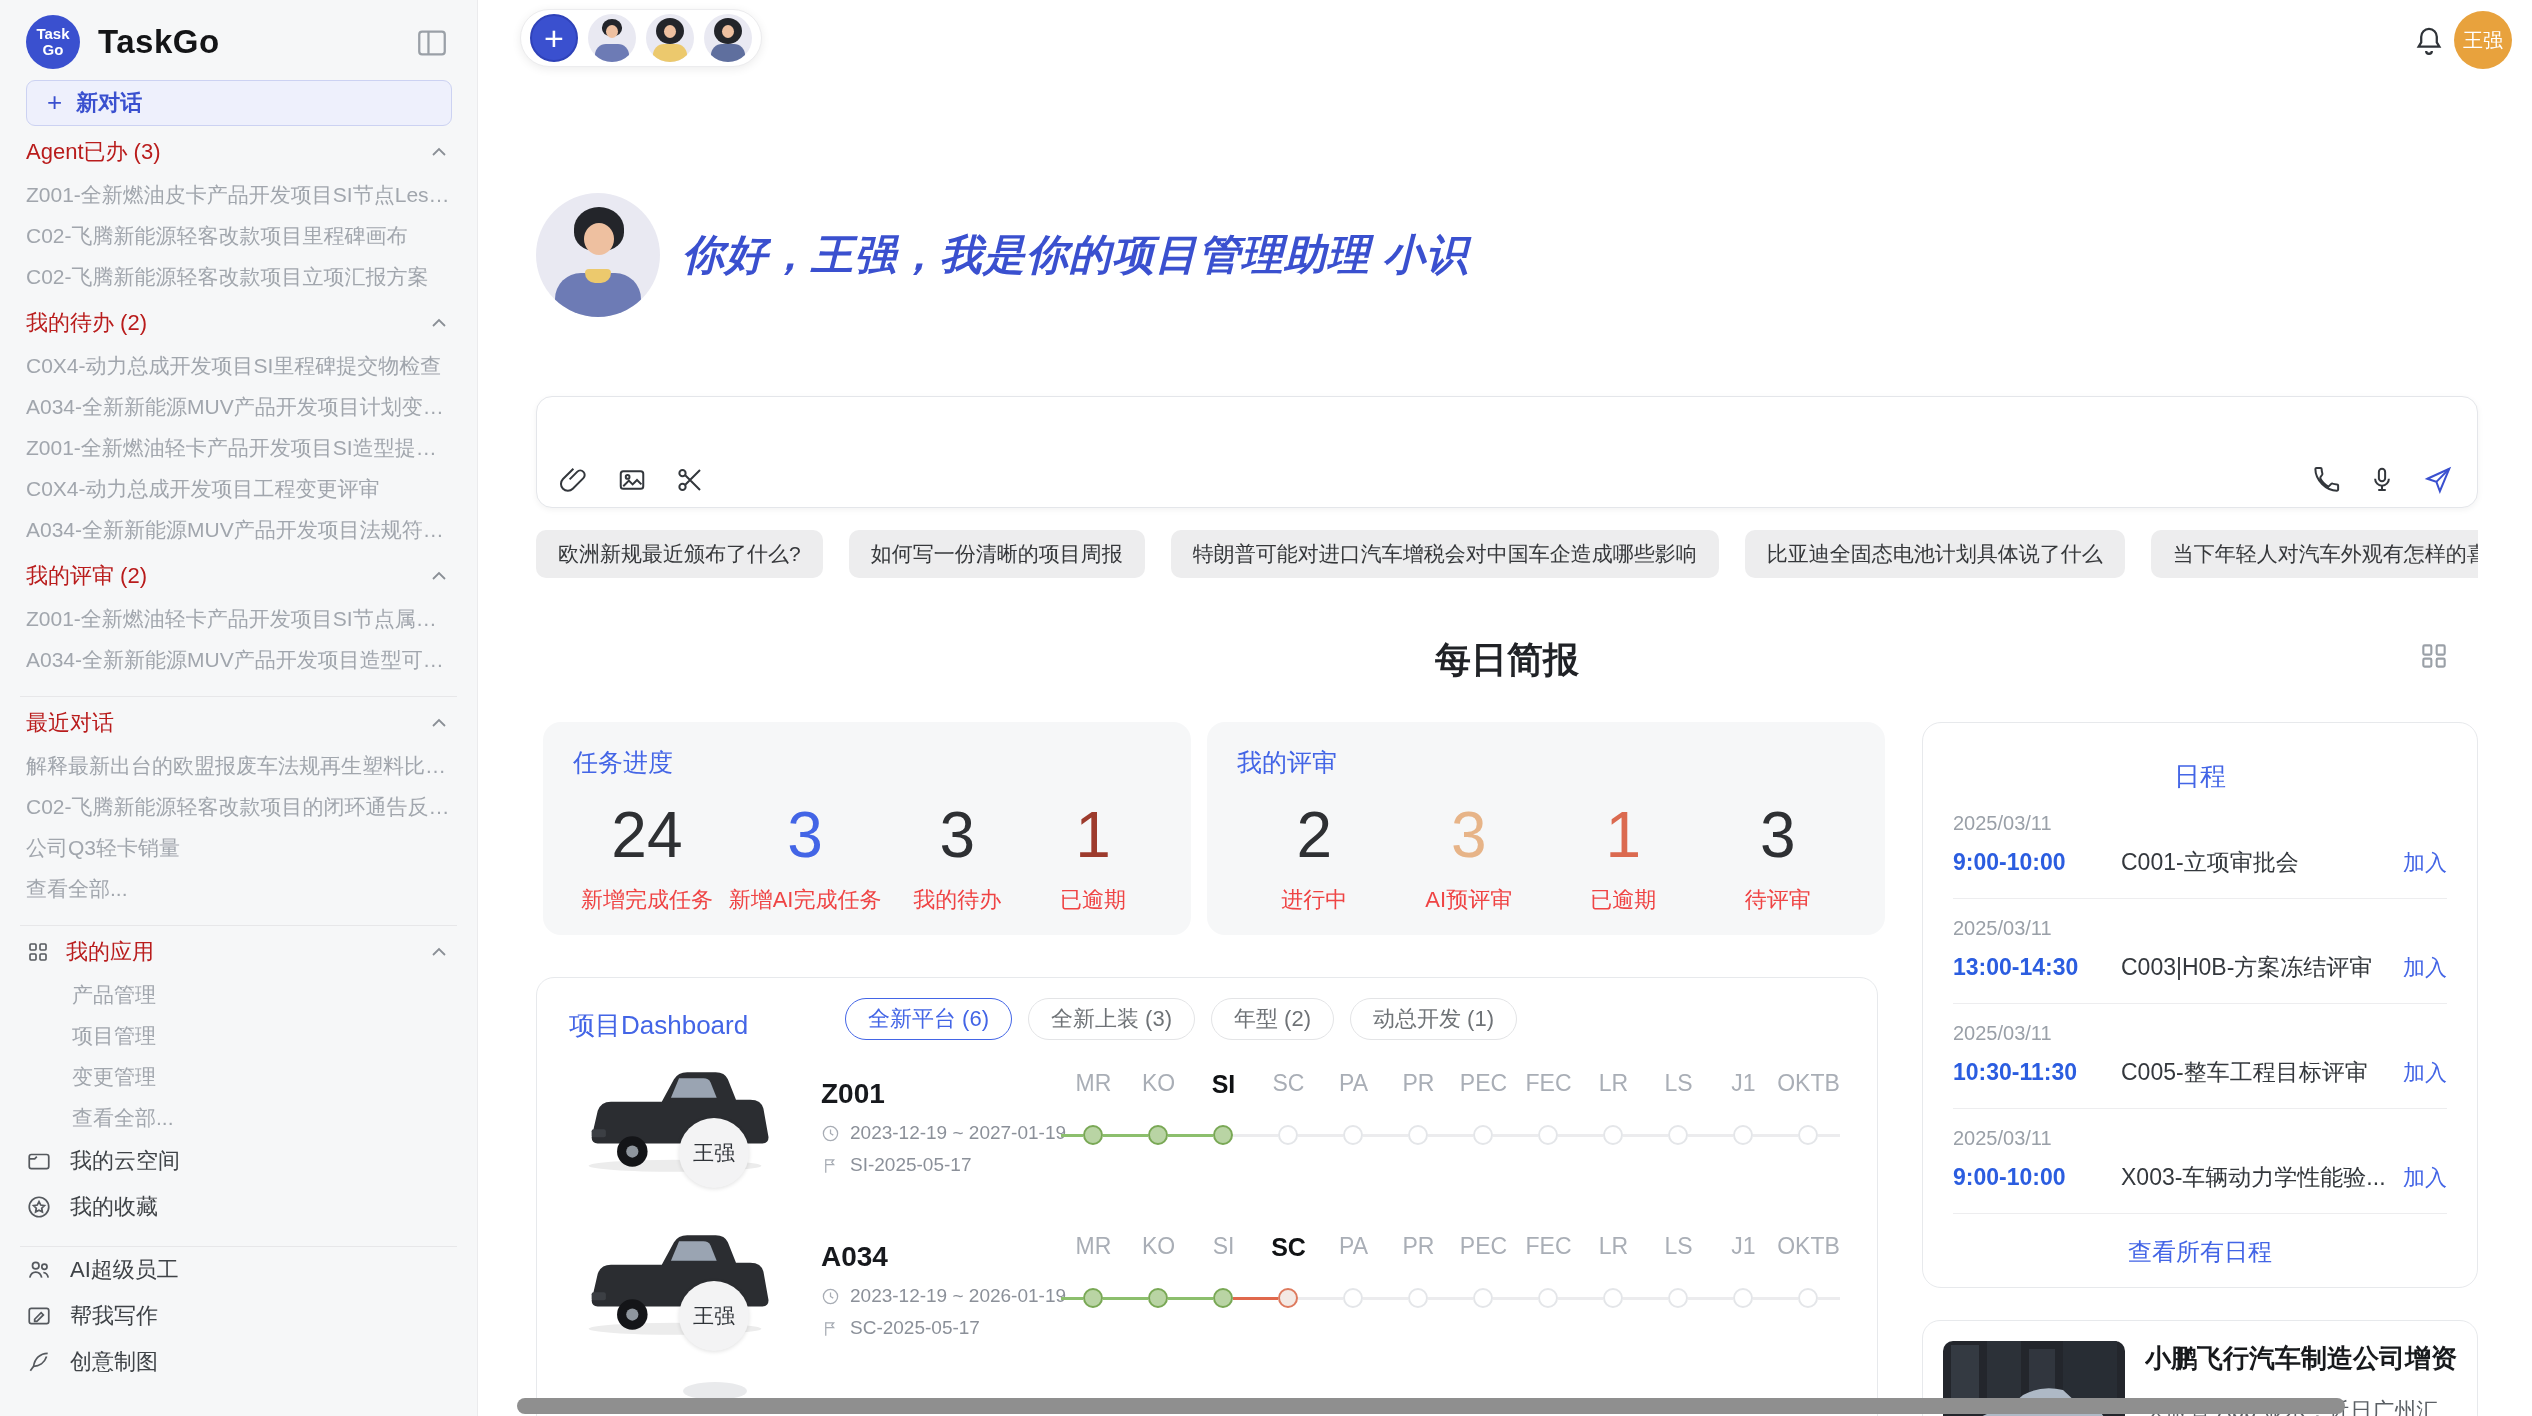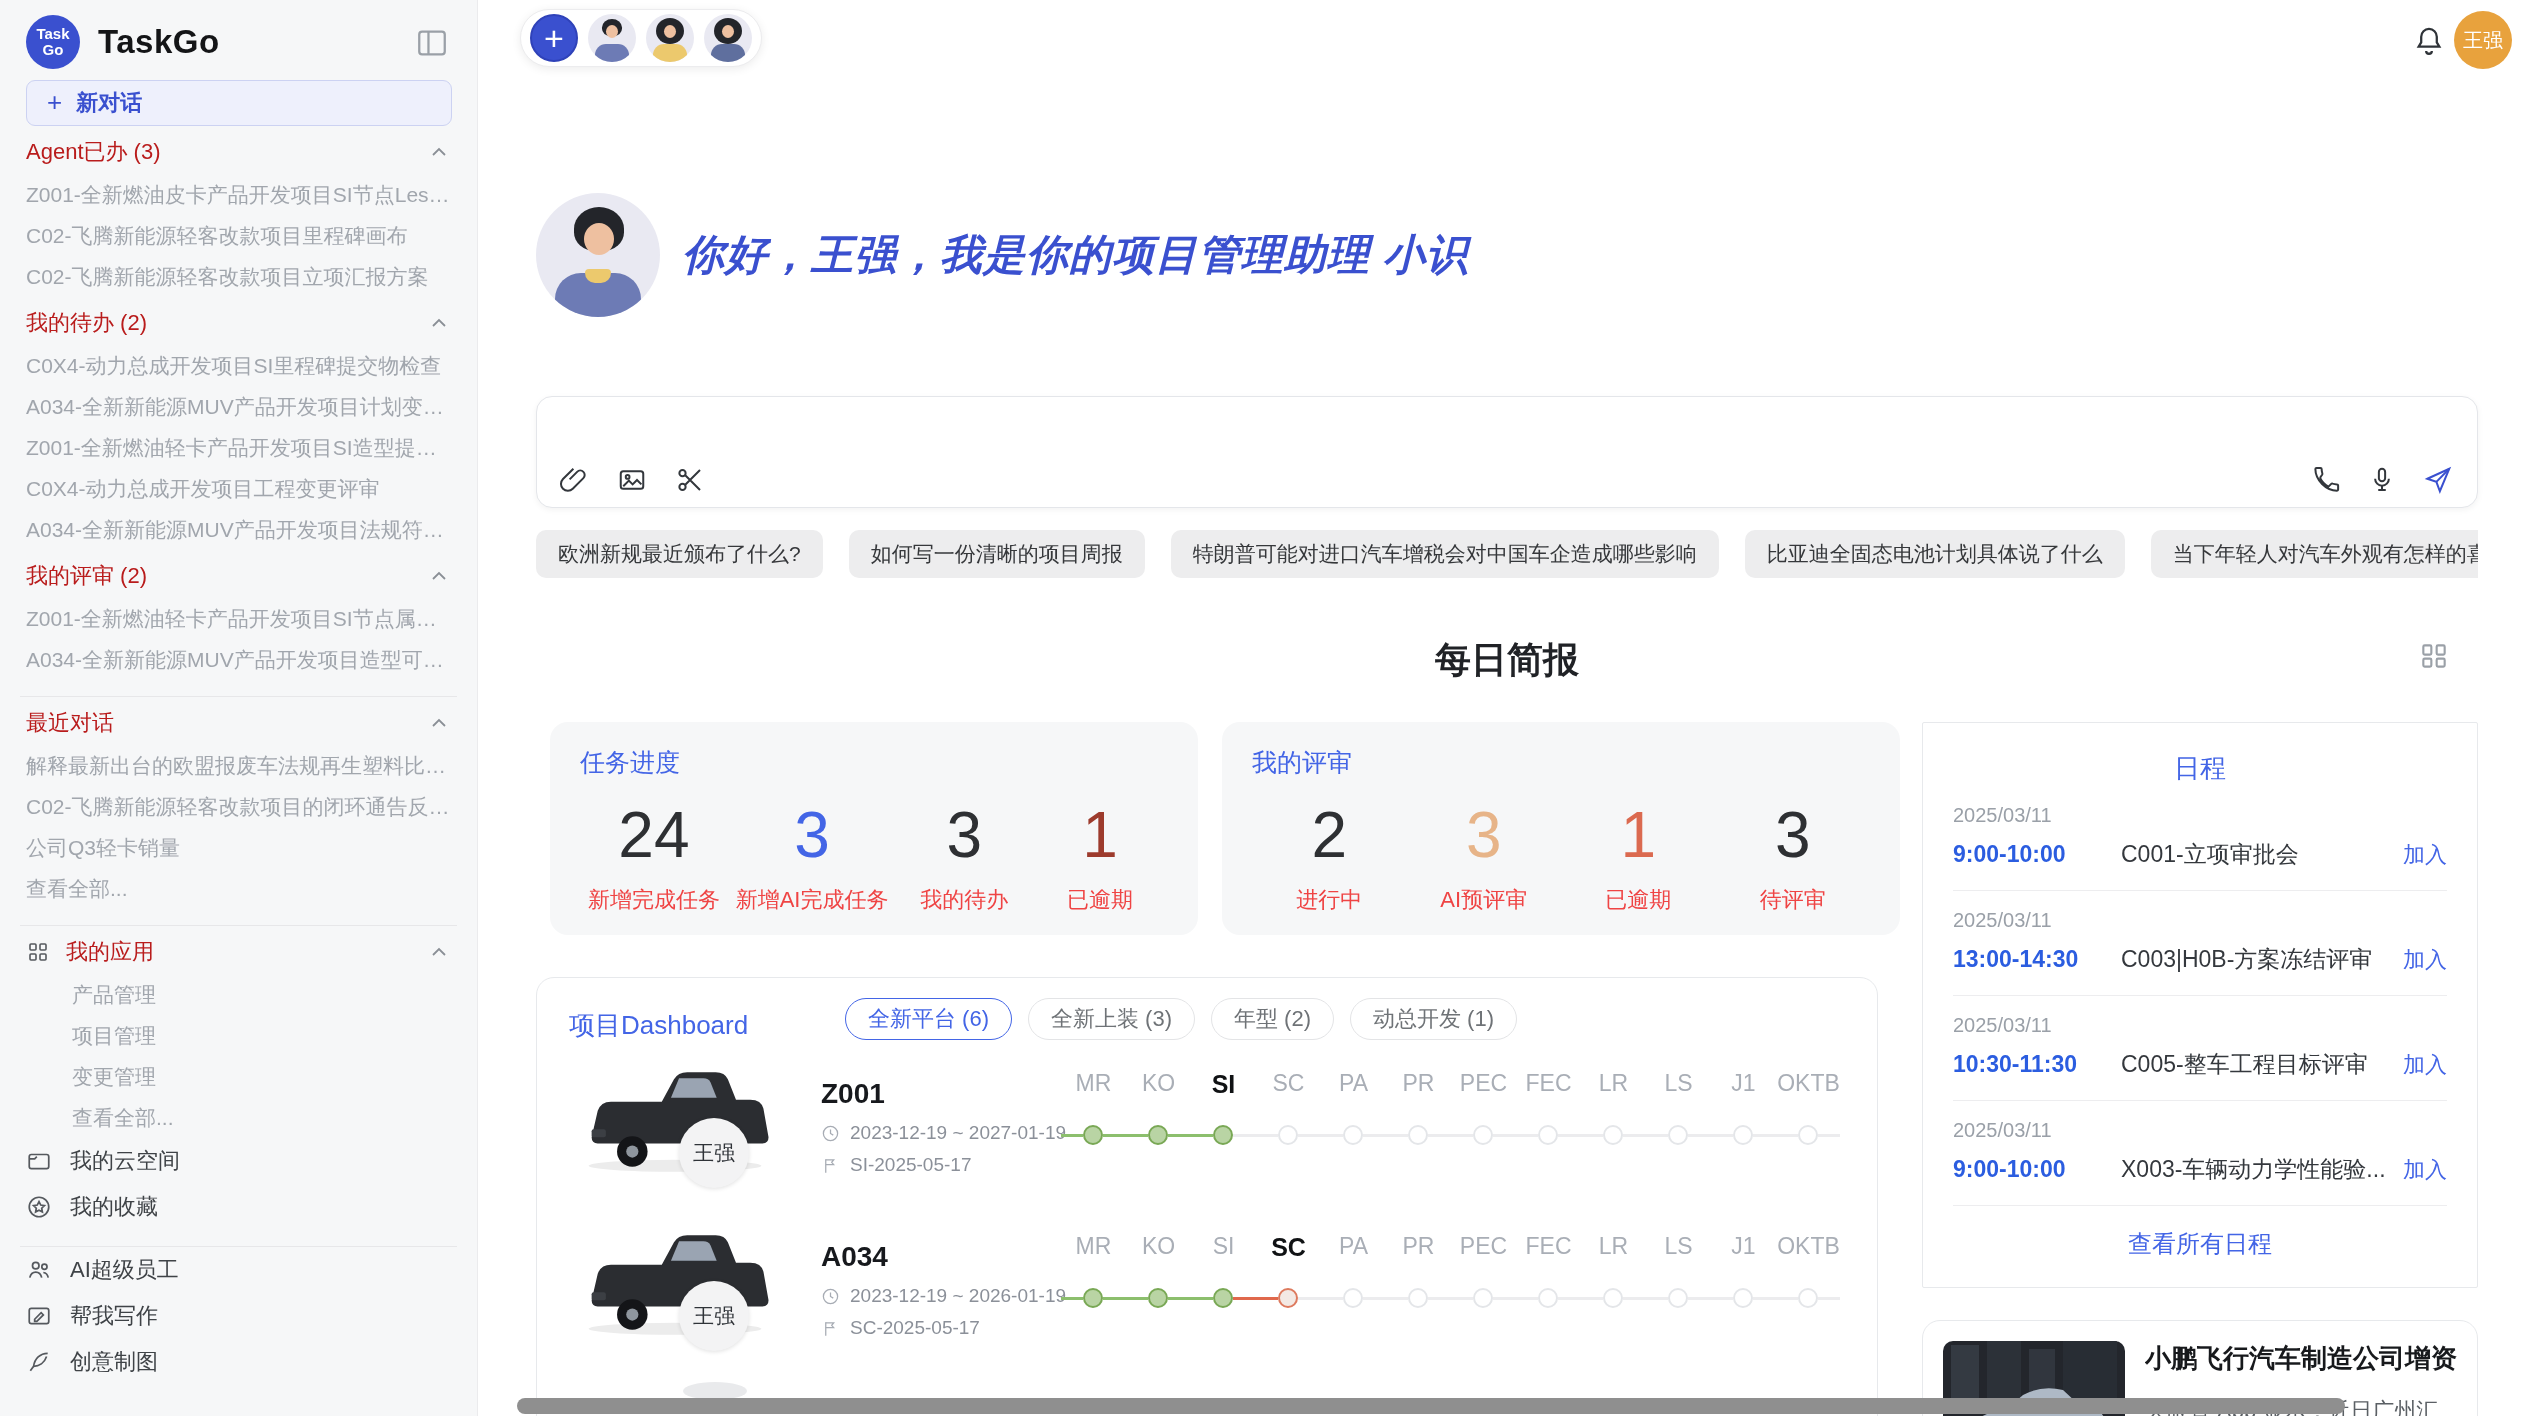--- a/index.html
+++ b/index.html
@@ -71,21 +71,21 @@
   .ic.blue { color:var(--accent); }
 
   .chips { position:absolute; left:58px; top:530px; width:1942px; height:48px; display:flex; gap:26px; overflow:hidden; }
   .chip { height:48px; line-height:48px; padding:0 22px; border-radius:10px; background:#ededee;
           font-size:21px; color:#36383b; white-space:nowrap; cursor:pointer; }
 
   .brief-header { position:absolute; left:58px; top:636px; width:1942px; text-align:center; }
   .brief-title { font-size:36px; font-weight:700; color:#202226; }
   .grid-btn { position:absolute; right:28px; top:4px; width:32px; height:32px; color:#9aa0a7; background:none; border:none; cursor:pointer; }
 
-  .stats-row { position:absolute; left:72px; top:722px; display:flex; gap:24px;justify-content:flex-end; }
+  .stats-row { position:absolute; left:65px; top:722px; display:flex; gap:16px;justify-content:flex-end; }
   .stat-card { height:213px; background:#f6f7f8; border-radius:18px; padding:24px 30px; }
   .stat-card.c1 { width:648px; } .stat-card.c2 { width:678px; }
   .stat-card .card-title { font-size:25px; color:var(--blue); font-weight:500; }
   .stat-cols { display:flex; justify-content:space-around; margin-top:20px; }
   .stat-col { text-align:center; min-width:120px; }
   .stat-val { font-size:64px; font-weight:500; line-height:72px; }
   .stat-label { margin-top:14px; font-size:22px; color:#ef4444; }
   .t-dark{color:var(--dark);} .t-blue{color:var(--blue);} .t-darkred{color:var(--dark-red);}
   .t-orange{color:var(--orange);} .t-orangered{color:var(--orange-red);}
 
@@ -118,21 +118,21 @@
   .dot-todo { background:#fff; border:2px solid #e4e6e9; }
   .dot-alert { background:var(--alert-fill); border:2px solid var(--alert-border); }
   .seg { height:3px; width:45px; flex:none; }
   .seg-green { background:var(--green-line); }
   .seg-gray { background:#ececee; }
   .seg-red { background:var(--red-line); }
   .partial-row { position:absolute; left:146px; top:404px; width:64px; height:18px; border-radius:50%; background:#e9eaec; }
 
   
   .sched-card { position:absolute; left:1444px; top:722px; width:556px; height:566px; background:#fff;
-                border:1px solid #e7e9ec; border-radius:2px; padding:24px 30px 0 30px; }
+                border:1px solid #e7e9ec; border-radius:19px; padding:32px 30px 0 30px; }
   .sched-title { text-align:center; font-size:26px; color:var(--blue); margin-top:4px; }
   .sched-entry { padding:18px 0 20px 0; border-bottom:1px solid #ededef; }
   .sched-date { font-size:20px; color:#9aa0a8; }
   .sched-line { display:flex; align-items:center; margin-top:12px; }
   .sched-time { width:168px; font-size:23px; font-weight:700; color:var(--time-blue); flex:none; }
   .sched-event { flex:1; font-size:23px; color:#34383d; white-space:nowrap; overflow:hidden; text-overflow:ellipsis; }
   .sched-join { font-size:22px; color:var(--blue); background:none; border:none; cursor:pointer; flex:none; margin-left:12px; }
   .sched-footer { text-align:center; font-size:24px; color:var(--blue); padding:22px 0; cursor:pointer; }
 
   

